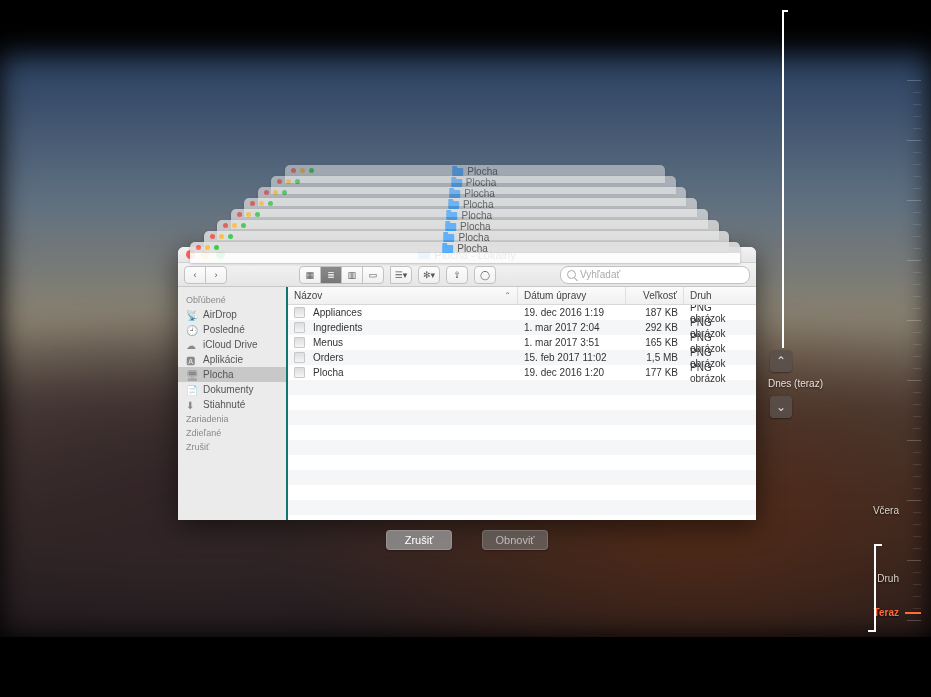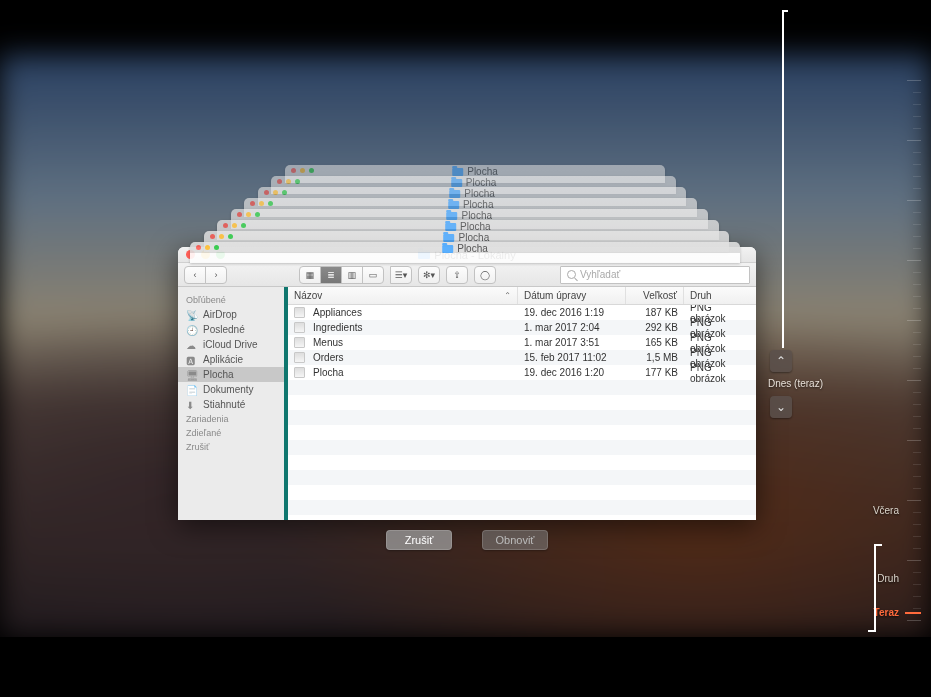--- a/index.html
+++ b/index.html
@@ -51,26 +51,26 @@
 
   .toolbar { height:24px; background:linear-gradient(#f2f2f2,#e6e6e6); border-bottom:1px solid #c8c8c8; display:flex; align-items:center; padding:0 6px; gap:6px; }
   .tb-group { display:flex; }
   .tb-btn { height:18px; min-width:22px; background:linear-gradient(#fdfdfd,#f0f0f0); border:1px solid #c2c2c2; display:flex; align-items:center; justify-content:center; font-size:9px; color:#555; cursor:pointer; }
   .tb-group .tb-btn { border-radius:0; margin-left:-1px;}
   .tb-group .tb-btn:first-child { border-radius:4px 0 0 4px; margin-left:0;}
   .tb-group .tb-btn:last-child { border-radius:0 4px 4px 0;}
   .tb-btn.single { border-radius:4px; }
   .tb-btn.active { background:linear-gradient(#8a8a8a,#777); color:#fff;}
   .tb-spacer { flex:1; }
-  .tb-search { width:190px; height:18px; border:1px solid #c2c2c2; border-radius:1px; background:#fff; display:flex; align-items:center; padding:4px 6px; color:#aaa; font-size:10px; gap:4px;}
+  .tb-search { width:190px; height:18px; border:1px solid #c2c2c2; border-radius:8px; background:#fff; display:flex; align-items:center; padding:4px 6px; color:#aaa; font-size:10px; gap:4px;}
   .search-icon { width:9px; height:9px; border:1.3px solid #aaa; border-radius:50%; position:relative;}
   .search-icon::after { content:''; position:absolute; width:4px; height:1.3px; background:#aaa; bottom:-2px; right:-3px; transform:rotate(45deg);}
 
   .body { flex:1; display:flex; min-height:0;}
-  .sidebar { width:110px; background:#ebebeb; border-right:4px solid #0f766e; padding:6px 0; font-size:10px; color:#555; overflow:hidden;}
+  .sidebar { width:110px; background:#ebebeb; border-right:2px solid #0f766e; padding:6px 0; font-size:10px; color:#555; overflow:hidden;}
   .sb-header { padding:2px 8px; color:#8a8a8a; font-size:9px; }
   .sb-item { padding:2px 8px 2px 8px; display:flex; align-items:center; gap:5px; cursor:pointer;}
   .sb-item.selected { background:#c8c8c8; }
   .sb-icon { width:12px; height:10px; display:inline-block; }
   .tag-dot { width:9px; height:9px; border-radius:50%; }
 
   .content { flex:1; display:flex; flex-direction:column; background:#fff; }
   .columns { height:18px; display:flex; align-items:center; background:linear-gradient(#fbfbfb,#f0f0f0); border-bottom:1px solid #d8d8d8; font-size:10px; color:#444;}
   .col { padding:0 6px; border-right:1px solid #e0e0e0; display:flex; align-items:center; height:100%; }
   .col-name { flex:1; position:relative;}

